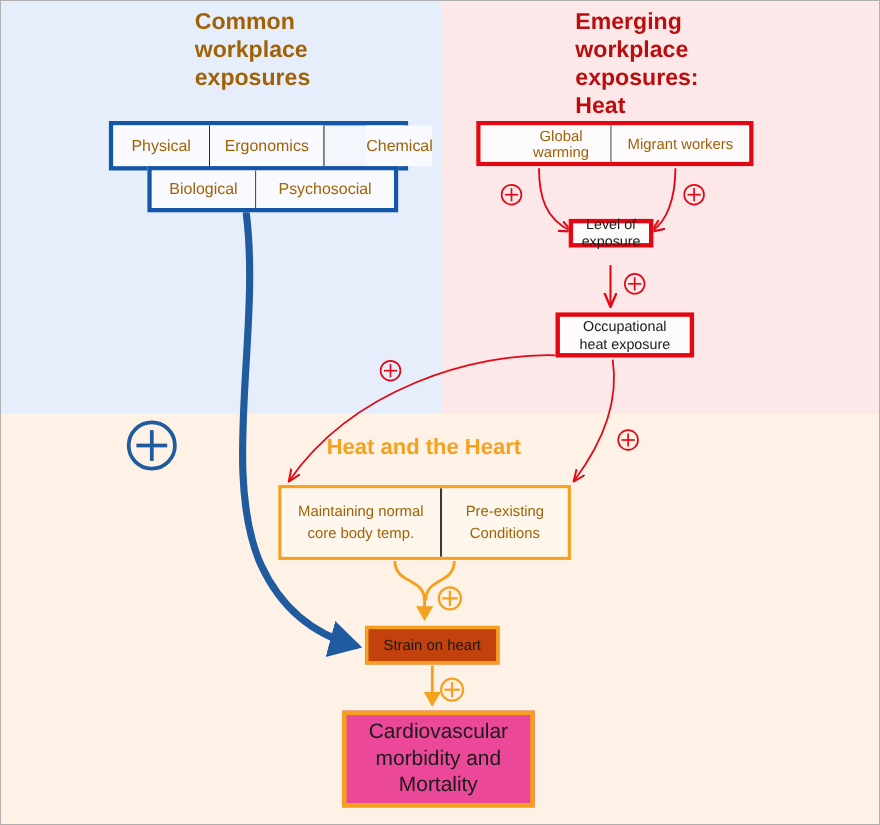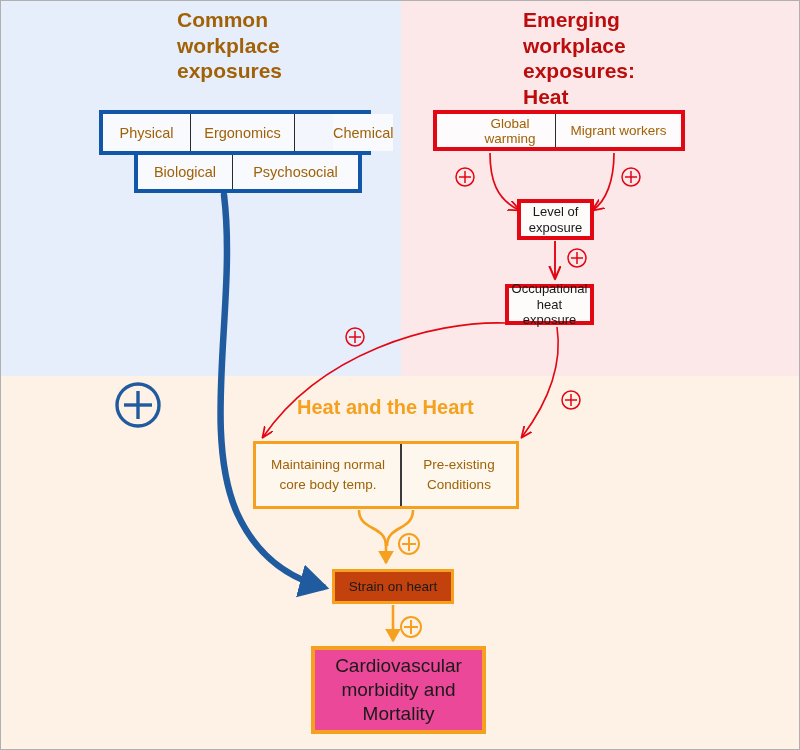--- a/index.html
+++ b/index.html
@@ -111,29 +111,29 @@
   }
   #red-row1 .cell {
     font-size: 13.5px;
     border-right: 1.6px solid #2b2b2b;
     background: #fdfbfb;
   }
   #red-row1 .cell:last-child { border-right: none; }
 
   #box-level {
     left: 516px; top: 198px;
-    width: 77px; height: 41px;
+    width: 77px; height: 26px;
     border: 4px solid #e30613;
     font-size: 13px;
     white-space: pre-line;
     line-height: 1.2;
   }
   #box-occ {
     left: 504px; top: 283px;
-    width: 89px; height: 41px;
+    width: 126px; height: 41px;
     border: 4px solid #e30613;
     font-size: 13px;
     white-space: pre-line;
     line-height: 1.2;
   }
 
   
   #orange-row {
     position: absolute;
     left: 252px; top: 440px;

